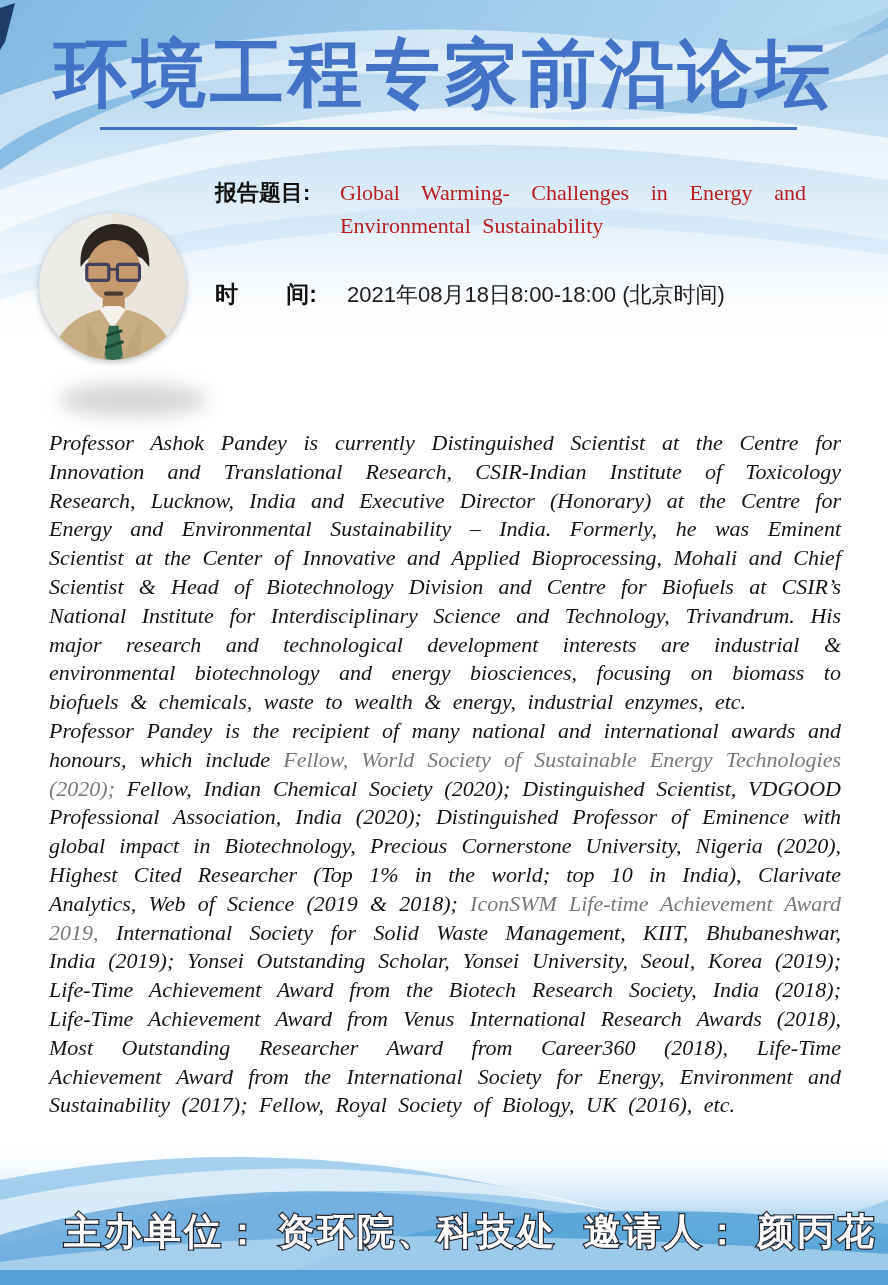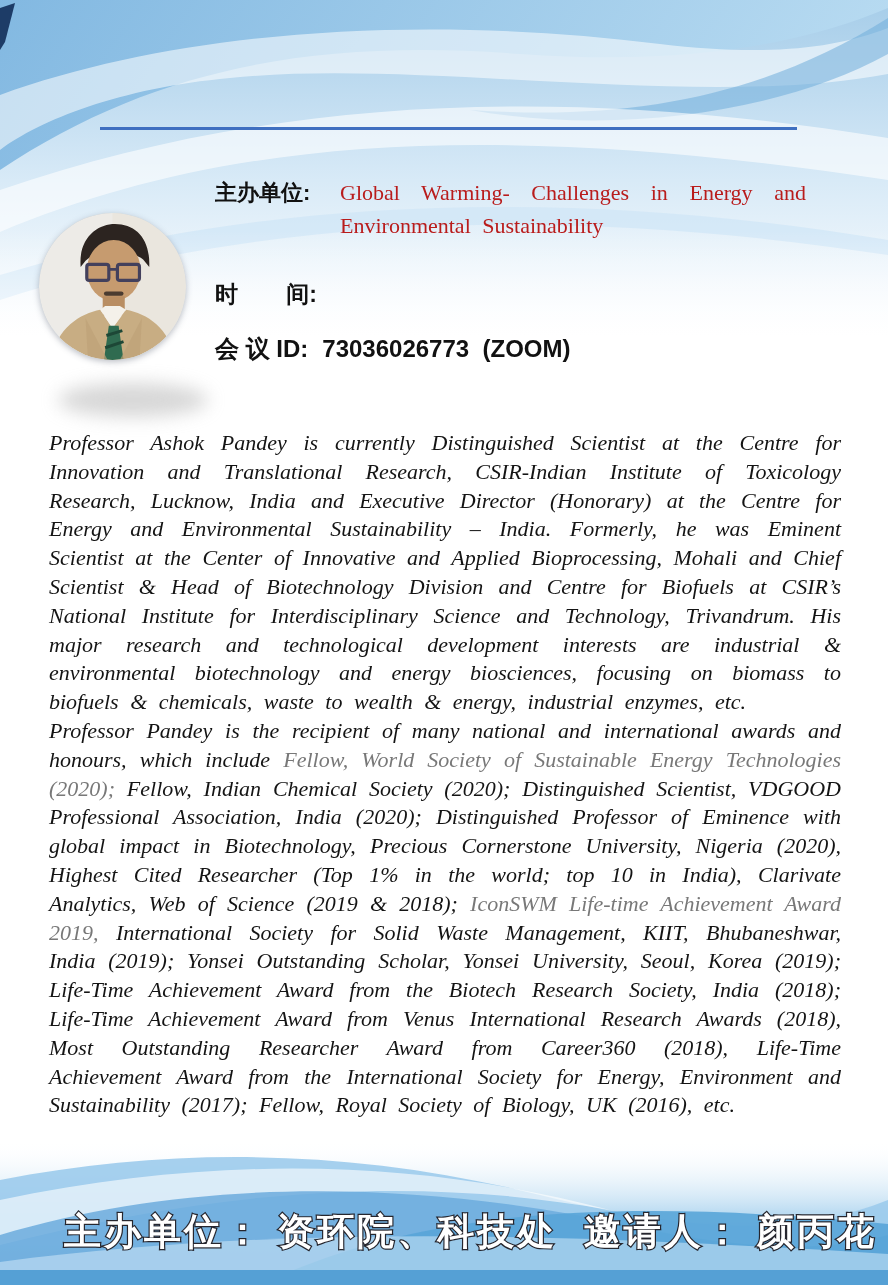--- a/index.html
+++ b/index.html
@@ -86,37 +86,35 @@
     <rect width="888" height="430" fill="url(#gTop)"></rect>
     <path d="M0,170 C150,70 310,38 520,54 C700,67 812,40 888,8 L888,0 L0,0 Z" fill="url(#gRib)" opacity="0.85"></path>
     <path d="M0,95 C180,30 420,14 660,44 C760,56 832,50 888,28 L888,74 C700,110 420,58 230,78 C120,88 40,120 0,150 Z" fill="#ffffff" opacity="0.55"></path>
     <path d="M888,18 C770,92 640,122 470,110 C620,136 782,112 888,54 Z" fill="#6fadda" opacity="0.55"></path>
     <path d="M0,232 C220,140 480,118 888,180 L888,138 C520,78 240,108 0,190 Z" fill="#ffffff" opacity="0.6"></path>
     <path d="M0,300 C260,215 560,205 888,255 L888,240 C560,185 250,200 0,275 Z" fill="#cfe6f6" opacity="0.7"></path>
     <path d="M0,8 L15,3 L5,42 L0,50 Z" fill="#1d3c67"></path>
     <rect y="230" width="888" height="200" fill="url(#fadeW)"></rect>
   </svg>
 
+  <div class="forum-title">环境工程专家前沿论坛</div>
   <div class="title-underline"></div>
 
   <div class="topic-row">
-    <span class="topic-label">主办单位:</span>
+    <span class="topic-label">报告题目:</span>
     <span class="topic-text">Global Warming- Challenges in Energy and Environmental Sustainability</span>
   </div>
 
   <div class="time-row">
     <span class="time-label">
         <span>时</span>
         <span>间:</span>
-      </span>
+      </span><span class="time-value">2021年08月18日8:00-18:00 (北京时间)</span>
   </div>
 
-  <div class="meeting-row">
-    <span class="meeting-label">会 议 ID:</span><span class="meeting-value">73036026773  (ZOOM)</span>
-  </div>
 
   <div class="photo-frame">
     <svg viewBox="0 0 120 120" width="147" height="147">
       <defs>
           <clipPath id="pc">
             <circle cx="60" cy="60" r="60"></circle>
           </clipPath>
         </defs>
       <g clip-path="url(#pc)">
         <rect width="120" height="120" fill="#edebe7"></rect>

